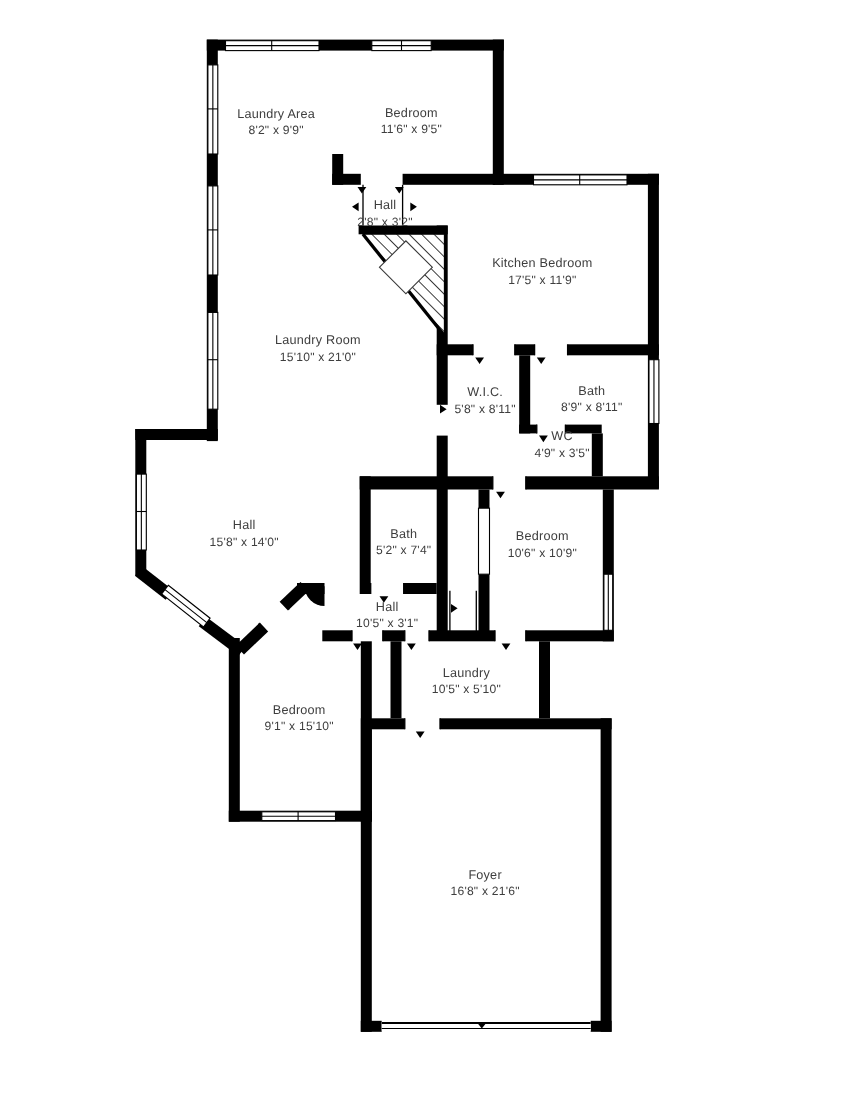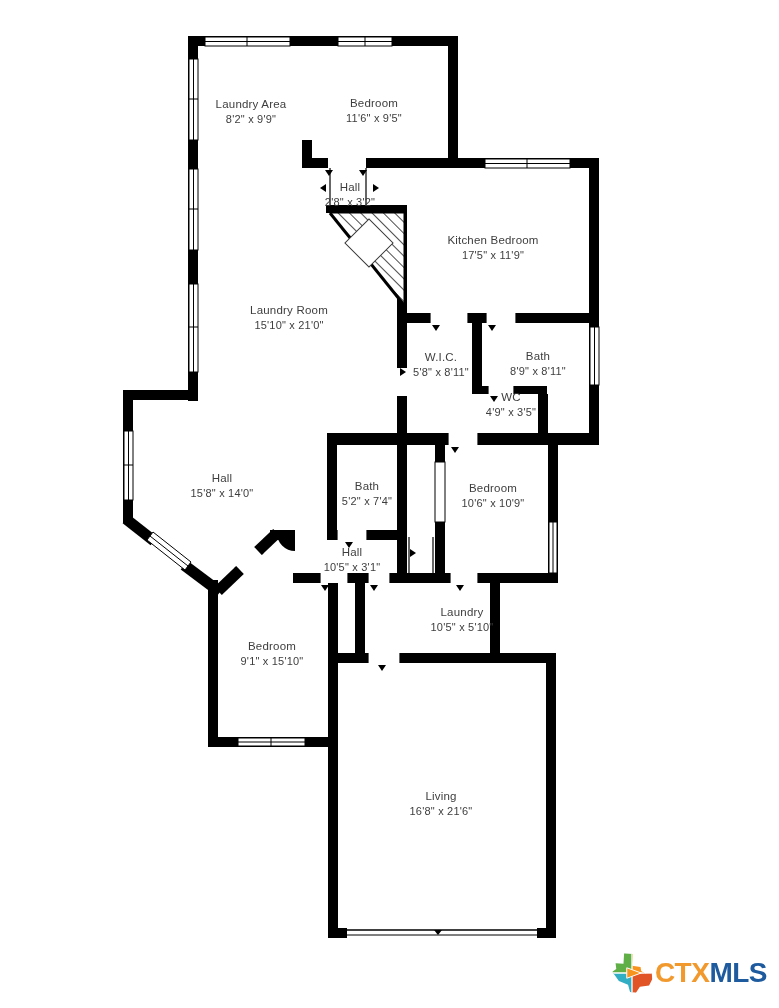--- a/index.html
+++ b/index.html
@@ -259,42 +259,27 @@
     <div class="dims">5'2" x 7'4"</div>
   </div>
   <div class="room-label" style="left:493px;top:481px">
     <div class="name">Bedroom</div>
     <div class="dims">10'6" x 10'9"</div>
   </div>
   <div class="room-label" style="left:352px;top:545px">
     <div class="name">Hall</div>
     <div class="dims">10'5" x 3'1"</div>
   </div>
-  <div class="room-label" style="left:462px;top:605px">
+  <div class="room-label" style="left:424px;top:605px">
     <div class="name">Laundry</div>
     <div class="dims">10'5" x 5'10"</div>
   </div>
   <div class="room-label" style="left:272px;top:639px">
     <div class="name">Bedroom</div>
     <div class="dims">9'1" x 15'10"</div>
   </div>
   <div class="room-label" style="left:441px;top:789px">
-    <div class="name">Living</div>
+    <div class="name">Foyer</div>
     <div class="dims">16'8" x 21'6"</div>
   </div>
 
-  <div id="logo">
-    <svg id="texas-icon" width="42" height="46" viewBox="0 0 64 64">
-      <g clip-path="url(#texas-clip)">
-        <rect x="0" y="0" width="32" height="32" fill="#5FAE46"></rect>
-        <rect x="32" y="0" width="32" height="32" fill="#F7941E"></rect>
-        <rect x="0" y="32" width="32" height="32" fill="#31AEC4"></rect>
-        <rect x="32" y="32" width="32" height="32" fill="#E05425"></rect>
-        <line x1="32" y1="0" x2="32" y2="64" stroke="#fff" stroke-width="2"></line>
-        <line x1="0" y1="32" x2="64" y2="32" stroke="#fff" stroke-width="2"></line>
-      </g>
-      <polygon points="24,24 46,32 24,40" fill="#F7941E" stroke="#ffffff" stroke-width="1.5"></polygon>
-    </svg>
-    <span class="word" id="logo-ctx">CTX</span>
-      <span class="word" id="logo-mls">MLS</span>
-  </div>
 
 </div>
 
 </body></html>

